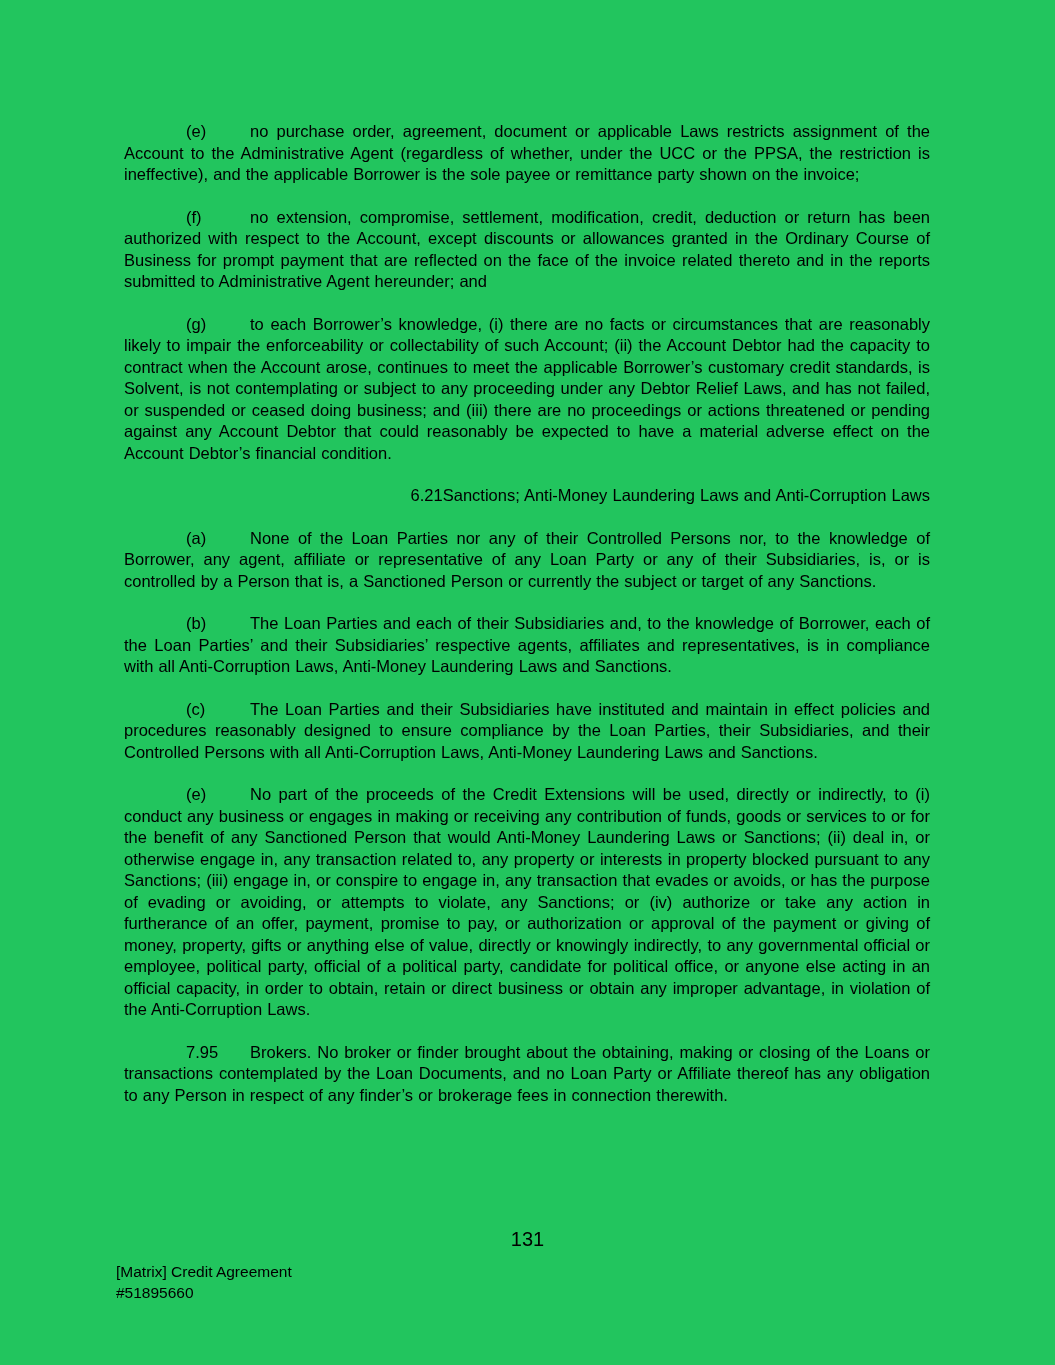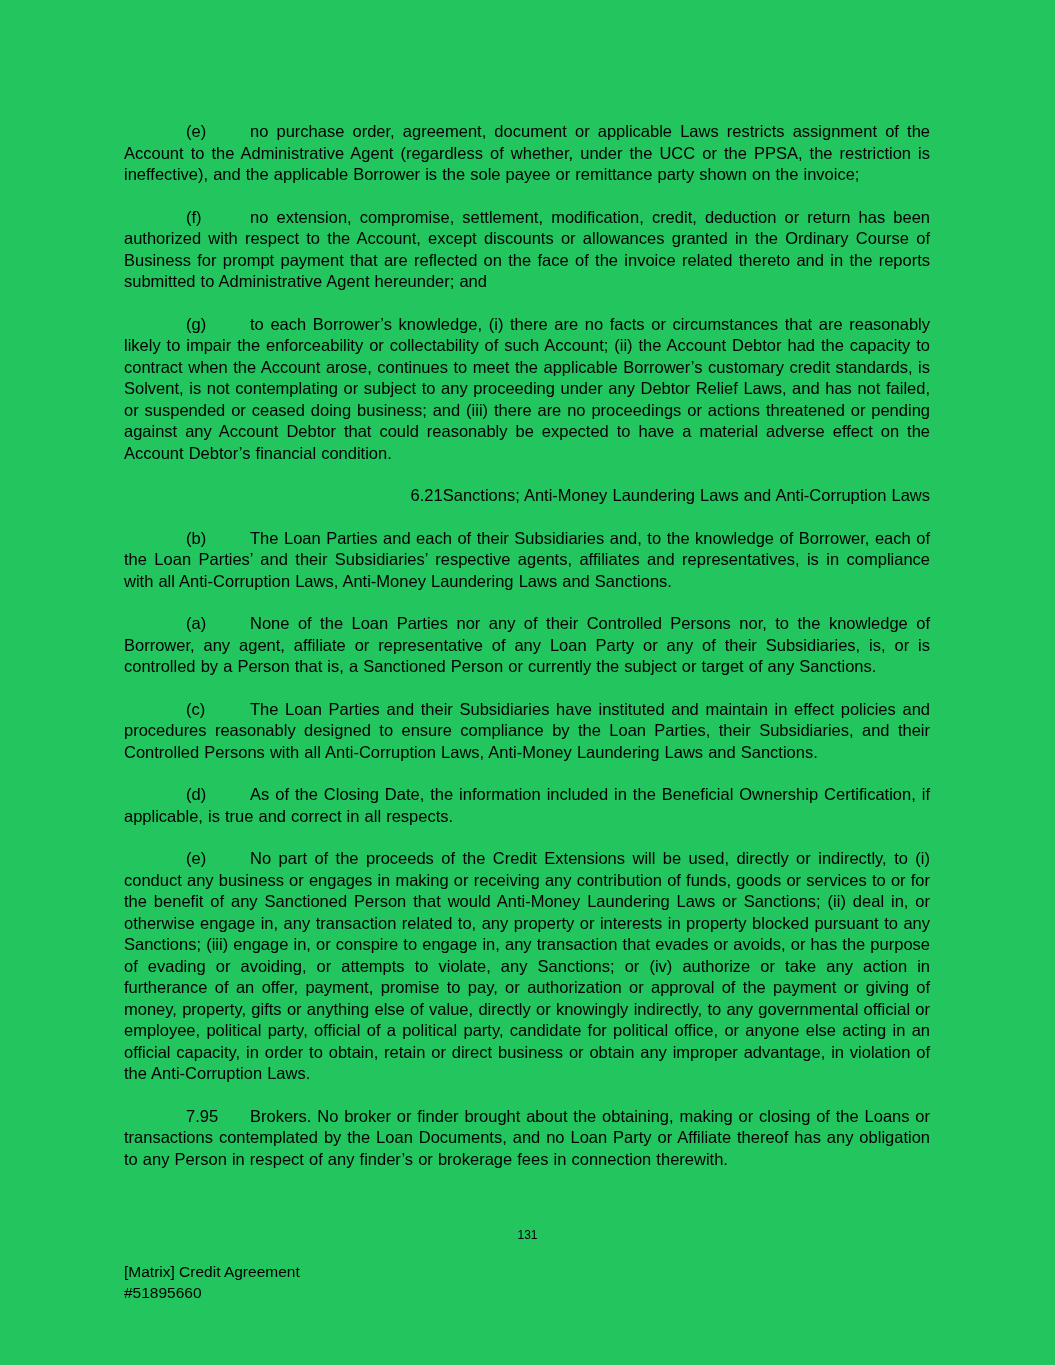--- a/index.html
+++ b/index.html
@@ -38,52 +38,51 @@
   }
   .heading {
     text-align: right;
   }
   .page-number {
     position: absolute;
     top: 1228px;
     left: 0;
     width: 100%;
     text-align: center;
-    font-size: 12px;
+    font-size: 20px;
   }
   .footer {
     position: absolute;
-    left: 124px;
+    left: 116px;
     top: 1261px;
     font-size: 15.5px;
     line-height: 21px;
   }
 </style>
 </head>
 <body>
 
 <div class="page">
 
   <div class="content">
 
     <p class="para"><span class="plabel">(e)</span><span>no purchase order, agreement, document or applicable Laws restricts assignment of the Account to the Administrative Agent (regardless of whether, under the UCC or the PPSA, the restriction is ineffective), and the applicable Borrower is the sole payee or remittance party shown on the invoice;</span></p>
 
     <p class="para"><span class="plabel">(f)</span><span>no extension, compromise, settlement, modification, credit, deduction or return has been authorized with respect to the Account, except discounts or allowances granted in the Ordinary Course of Business for prompt payment that are reflected on the face of the invoice related thereto and in the reports submitted to Administrative Agent hereunder; and</span></p>
 
     <p class="para"><span class="plabel">(g)</span><span>to each Borrower’s knowledge, (i) there are no facts or circumstances that are reasonably likely to impair the enforceability or collectability of such Account; (ii) the Account Debtor had the capacity to contract when the Account arose, continues to meet the applicable Borrower’s customary credit standards, is Solvent, is not contemplating or subject to any proceeding under any Debtor Relief Laws, and has not failed, or suspended or ceased doing business; and (iii) there are no proceedings or actions threatened or pending against any Account Debtor that could reasonably be expected to have a material adverse effect on the Account Debtor’s financial condition.</span></p>
 
     <p class="para heading"><span class="plabel">6.21</span><span>Sanctions; Anti-Money Laundering Laws and Anti-Corruption Laws</span></p>
 
+    <p class="para"><span class="plabel">(a)</span><span>None of the Loan Parties nor any of their Controlled Persons nor, to the knowledge of Borrower, any agent, affiliate or representative of any Loan Party or any of their Subsidiaries, is, or is controlled by a Person that is, a Sanctioned Person or currently the subject or target of any Sanctions.</span></p>
+
     <p class="para"><span class="plabel">(b)</span><span>The Loan Parties and each of their Subsidiaries and, to the knowledge of Borrower, each of the Loan Parties’ and their Subsidiaries’ respective agents, affiliates and representatives, is in compliance with all Anti-Corruption Laws, Anti-Money Laundering Laws and Sanctions.</span></p>
-
-    <p class="para"><span class="plabel">(a)</span><span>None of the Loan Parties nor any of their Controlled Persons nor, to the knowledge of Borrower, any agent, affiliate or representative of any Loan Party or any of their Subsidiaries, is, or is controlled by a Person that is, a Sanctioned Person or currently the subject or target of any Sanctions.</span></p>
 
     <p class="para"><span class="plabel">(c)</span><span>The Loan Parties and their Subsidiaries have instituted and maintain in effect policies and procedures reasonably designed to ensure compliance by the Loan Parties, their Subsidiaries, and their Controlled Persons with all Anti-Corruption Laws, Anti-Money Laundering Laws and Sanctions.</span></p>
 
-    <p class="para"><span class="plabel">(d)</span><span>As of the Closing Date, the information included in the Beneficial Ownership Certification, if applicable, is true and correct in all respects.</span></p>
 
     <p class="para"><span class="plabel">(e)</span><span>No part of the proceeds of the Credit Extensions will be used, directly or indirectly, to (i) conduct any business or engages in making or receiving any contribution of funds, goods or services to or for the benefit of any Sanctioned Person that would Anti-Money Laundering Laws or Sanctions; (ii) deal in, or otherwise engage in, any transaction related to, any property or interests in property blocked pursuant to any Sanctions; (iii) engage in, or conspire to engage in, any transaction that evades or avoids, or has the purpose of evading or avoiding, or attempts to violate, any Sanctions; or (iv) authorize or take any action in furtherance of an offer, payment, promise to pay, or authorization or approval of the payment or giving of money, property, gifts or anything else of value, directly or knowingly indirectly, to any governmental official or employee, political party, official of a political party, candidate for political office, or anyone else acting in an official capacity, in order to obtain, retain or direct business or obtain any improper advantage, in violation of the Anti-Corruption Laws.</span></p>
 
     <p class="para"><span class="plabel">7.95</span><span>Brokers. No broker or finder brought about the obtaining, making or closing of the Loans or transactions contemplated by the Loan Documents, and no Loan Party or Affiliate thereof has any obligation to any Person in respect of any finder’s or brokerage fees in connection therewith.</span></p>
 
   </div>
 
   <div class="page-number">131</div>
 
   <div class="footer">

